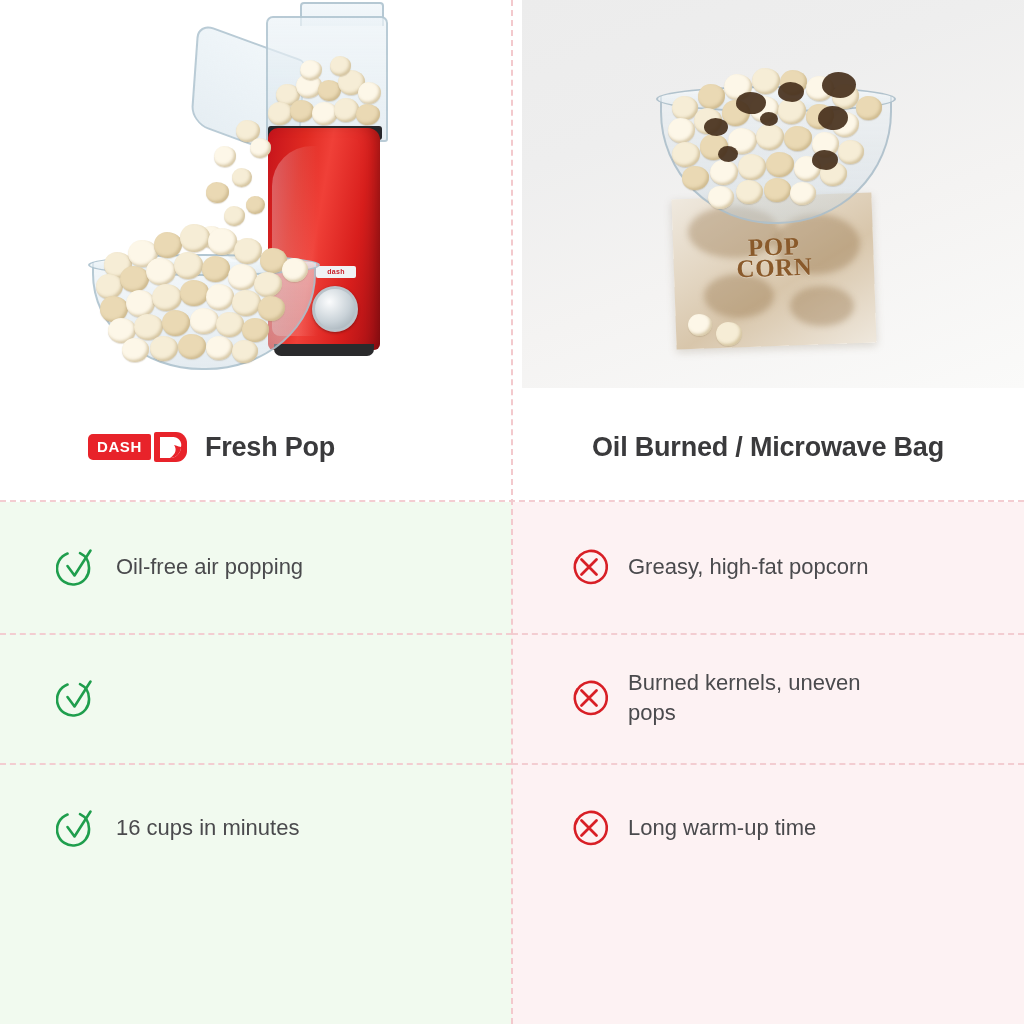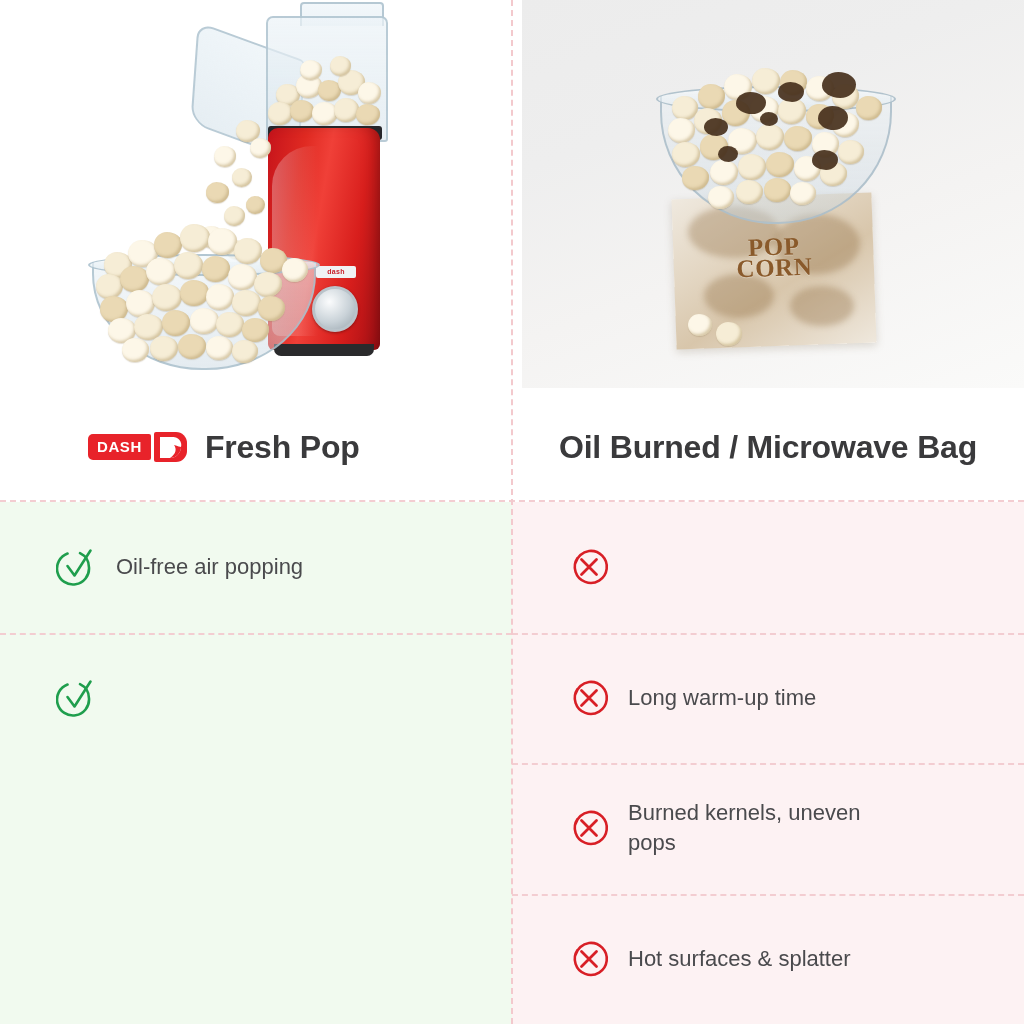--- a/index.html
+++ b/index.html
@@ -293,21 +293,21 @@
     width: 33px;
     height: 30px;
     background: #e8232a;
     border-radius: 2px 11px 11px 2px;
     margin-left: 3px;
     overflow: hidden;
   }
   .dash-badge svg { position: absolute; left: 5px; top: 4px; }
 
   .header-title {
-    font-size: 32px;
+    font-size: 27px;
     font-weight: bold;
     color: #3a3a3c;
     letter-spacing: -.2px;
     white-space: nowrap;
   }
 
   
   .features {
     position: absolute;
     left: 0;
@@ -544,57 +544,58 @@
         <span class="feat-text">Oil-free air popping</span>
       </div>
       <div class="feat-row">
         <span class="feat-icon">
           <svg width="42" height="42" viewBox="0 0 42 42" aria-hidden="true">
             <path d="M11.5 7.5 A16 16 0 1 0 33 21.5 A16 16 0 0 0 24 7.2" fill="none" stroke="#1f9e4d" stroke-width="2.6" stroke-linecap="round"></path>
             <path d="M11.5 20 L18.5 29.5 L34.5 4.5" fill="none" stroke="#1f9e4d" stroke-width="2.6" stroke-linecap="round" stroke-linejoin="round"></path>
           </svg>
         </span>
       </div>
+      <div class="feat-row">
+        <span class="feat-icon">
+          <svg width="42" height="42" viewBox="0 0 42 42" aria-hidden="true">
+            <path d="M11.5 7.5 A16 16 0 1 0 33 21.5 A16 16 0 0 0 24 7.2" fill="none" stroke="#1f9e4d" stroke-width="2.6" stroke-linecap="round"></path>
+            <path d="M11.5 20 L18.5 29.5 L34.5 4.5" fill="none" stroke="#1f9e4d" stroke-width="2.6" stroke-linecap="round" stroke-linejoin="round"></path>
+          </svg>
+        </span>
+        <span class="feat-text">16 cups in minutes</span>
+      </div>
     </div>
 
     <div class="feat-col cons">
       <div class="feat-row">
         <span class="feat-icon">
           <svg width="42" height="42" viewBox="0 0 42 42" aria-hidden="true">
             <path d="M9.5 12 A16 16 0 1 0 21 5 A16 16 0 0 0 7.5 17" fill="none" stroke="#d81f26" stroke-width="2.6" stroke-linecap="round"></path>
             <path d="M13.5 13.5 L28.5 28.5 M28.5 13.5 L13.5 28.5" fill="none" stroke="#d81f26" stroke-width="2.8" stroke-linecap="round"></path>
           </svg>
         </span>
+        <span class="feat-text">Greasy, high-fat popcorn</span>
+      </div>
+      <div class="feat-row">
+        <span class="feat-icon">
+          <svg width="42" height="42" viewBox="0 0 42 42" aria-hidden="true">
+            <path d="M9.5 12 A16 16 0 1 0 21 5 A16 16 0 0 0 7.5 17" fill="none" stroke="#d81f26" stroke-width="2.6" stroke-linecap="round"></path>
+            <path d="M13.5 13.5 L28.5 28.5 M28.5 13.5 L13.5 28.5" fill="none" stroke="#d81f26" stroke-width="2.8" stroke-linecap="round"></path>
+          </svg>
+        </span>
+        <span class="feat-text">Burned kernels, uneven pops</span>
       </div>
       <div class="feat-row">
         <span class="feat-icon">
           <svg width="42" height="42" viewBox="0 0 42 42" aria-hidden="true">
             <path d="M9.5 12 A16 16 0 1 0 21 5 A16 16 0 0 0 7.5 17" fill="none" stroke="#d81f26" stroke-width="2.6" stroke-linecap="round"></path>
             <path d="M13.5 13.5 L28.5 28.5 M28.5 13.5 L13.5 28.5" fill="none" stroke="#d81f26" stroke-width="2.8" stroke-linecap="round"></path>
           </svg>
         </span>
         <span class="feat-text">Long warm-up time</span>
       </div>
-      <div class="feat-row">
-        <span class="feat-icon">
-          <svg width="42" height="42" viewBox="0 0 42 42" aria-hidden="true">
-            <path d="M9.5 12 A16 16 0 1 0 21 5 A16 16 0 0 0 7.5 17" fill="none" stroke="#d81f26" stroke-width="2.6" stroke-linecap="round"></path>
-            <path d="M13.5 13.5 L28.5 28.5 M28.5 13.5 L13.5 28.5" fill="none" stroke="#d81f26" stroke-width="2.8" stroke-linecap="round"></path>
-          </svg>
-        </span>
-        <span class="feat-text">Burned kernels, uneven pops</span>
-      </div>
-      <div class="feat-row">
-        <span class="feat-icon">
-          <svg width="42" height="42" viewBox="0 0 42 42" aria-hidden="true">
-            <path d="M9.5 12 A16 16 0 1 0 21 5 A16 16 0 0 0 7.5 17" fill="none" stroke="#d81f26" stroke-width="2.6" stroke-linecap="round"></path>
-            <path d="M13.5 13.5 L28.5 28.5 M28.5 13.5 L13.5 28.5" fill="none" stroke="#d81f26" stroke-width="2.8" stroke-linecap="round"></path>
-          </svg>
-        </span>
-        <span class="feat-text">Hot surfaces &amp; splatter</span>
-      </div>
     </div>
   </div>
 
   <div class="feat-top-divider"></div>
   <div class="v-divider"></div>
 
 </div>
 
 </body></html>

